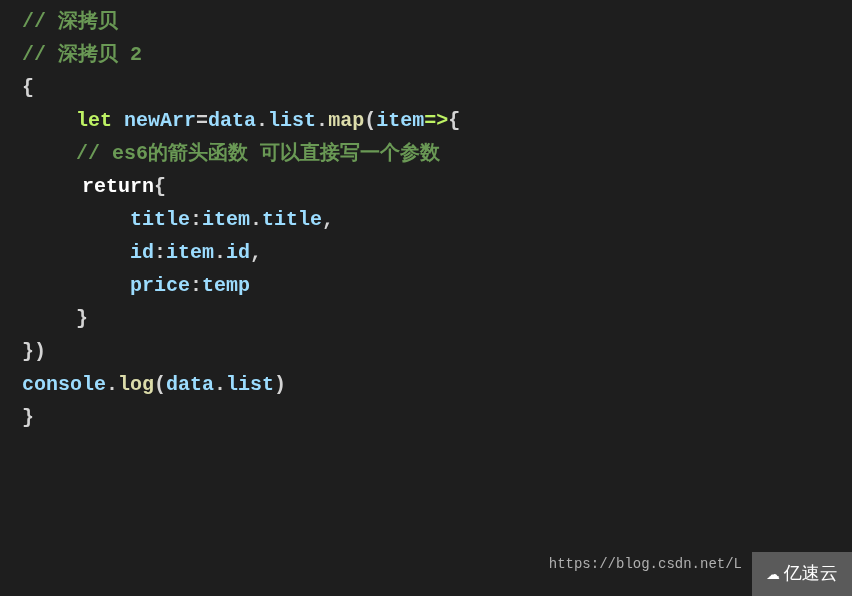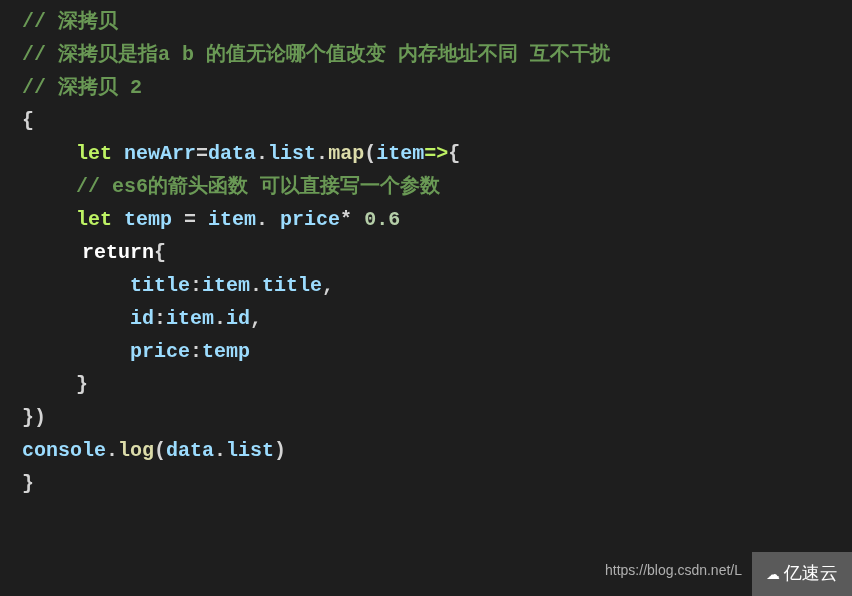--- a/index.html
+++ b/index.html
@@ -24,25 +24,25 @@
     .keyword-purple { color: #ffffff; margin-left: 6px; }
     .variable { color: #9cdcfe; }
     .punct { color: #d4d4d4; }
     .function { color: #dcdcaa; }
     .number { color: #b5cea8; }
     .indent1 { padding-left: 54px; display: block; }
     .indent2 { padding-left: 108px; display: block; }
     .line { display: block; white-space: pre; font-weight: bold; }
     .watermark-url {
       position: absolute;
-      bottom: 14px;
+      bottom: 20px;
       right: 110px;
       color: #b0b0b0;
       font-size: 14px;
-      font-family: Liberation Sans, sans-serif;
+      font-family: Liberation Mono, monospace;
     }
     .watermark-logo {
       position: absolute;
       bottom: 0;
       right: 0;
       width: 100px;
       height: 44px;
       background: #5a5a5a;
       display: flex;
       align-items: center;
@@ -57,30 +57,28 @@
       color: #ffffff;
       font-size: 18px;
       font-family: 'Microsoft YaHei', Arial, sans-serif;
     }
   </style>
 </head>
 <body>
 
 <div>
 <span class="line comment">// 深拷贝</span>
-<span class="line comment">// 深拷贝是指a b 的值无论哪个值改变 内存地址不同 互不干扰</span>
 <span class="line"></span>
 <span class="line comment">// 深拷贝 2</span>
 <span class="line punct">{</span>
 
 <span class="line indent1"><span class="keyword-blue">let</span> <span class="variable">newArr</span><span class="punct">=</span><span class="variable">data</span><span class="punct">.</span><span class="variable">list</span><span class="punct">.</span><span class="function">map</span><span class="punct">(</span><span class="variable">item</span><span class="keyword-blue">=&gt;</span><span class="punct">{</span></span>
 
 <span class="line indent1 comment">// es6的箭头函数 可以直接写一个参数</span>
 
-<span class="line indent1"><span class="keyword-blue">let</span> <span class="variable">temp</span><span class="punct"> = </span><span class="variable">item</span><span class="punct">. </span><span class="variable">price</span><span class="punct">* </span><span class="number">0.6</span></span>
 
 <span class="line indent1"><span class="keyword-purple">return</span><span class="punct">{</span></span>
 
 <span class="line indent2"><span class="variable">title</span><span class="punct">:</span><span class="variable">item</span><span class="punct">.</span><span class="variable">title</span><span class="punct">,</span></span>
 
 <span class="line indent2"><span class="variable">id</span><span class="punct">:</span><span class="variable">item</span><span class="punct">.</span><span class="variable">id</span><span class="punct">,</span></span>
 
 <span class="line indent2"><span class="variable">price</span><span class="punct">:</span><span class="variable">temp</span></span>
 
 <span class="line indent1 punct">}</span>

